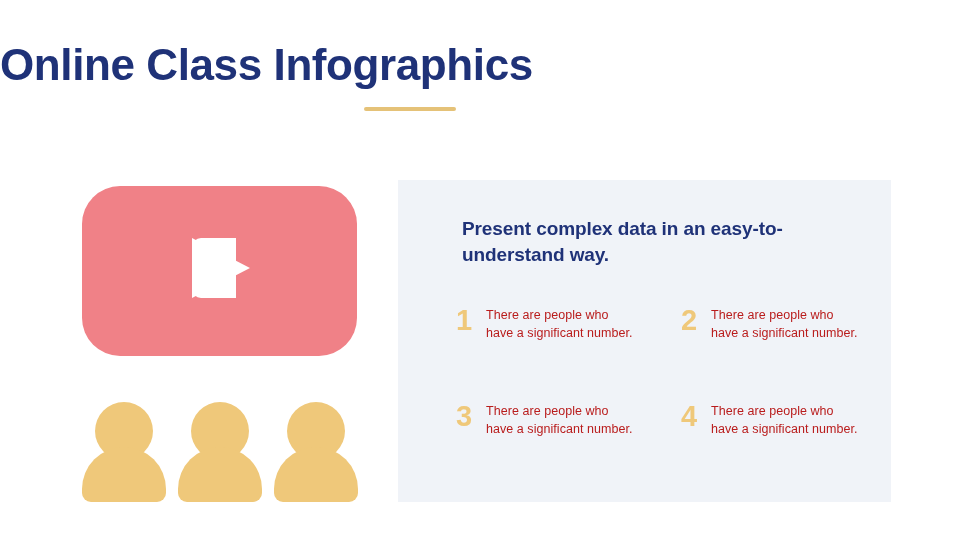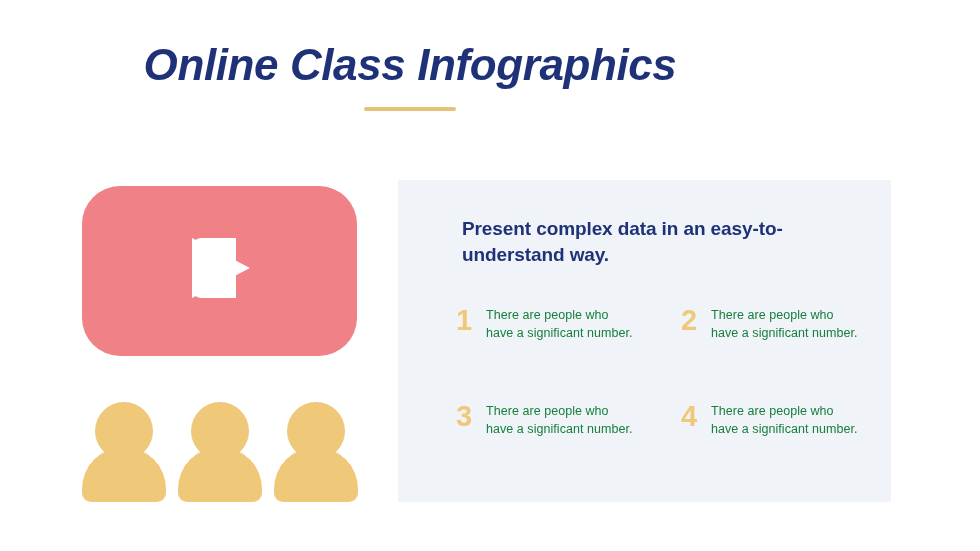--- a/index.html
+++ b/index.html
@@ -20,22 +20,20 @@
     inset: 0;
     background: #ffffff;
   }
 
   
   .header {
     position: absolute;
     left: 0;
     top: 38px;
     width: 820px;
-    text-align: center;
-    font-style: italic;
   }
   .title {
     font-size: 44px;
     font-weight: bold;
     color: #1F3278;
     letter-spacing: -0.4px;
     line-height: 54px;
     margin: 0;
   }
   .subtitle {
@@ -162,21 +160,21 @@
   .item-number {
     font-size: 29px;
     font-weight: bold;
     color: #EFC87A;
     line-height: 30px;
     width: 30px;
     flex: 0 0 30px;
   }
   .item-text {
     font-size: 12.5px;
-    color: #15803d;
+    color: #b91c1c;
     line-height: 17.5px;
     letter-spacing: 0.05px;
     padding-top: 2px;
     max-width: 150px;
   }
 </style>
 </head>
 <body>
 
 <div class="slide">

